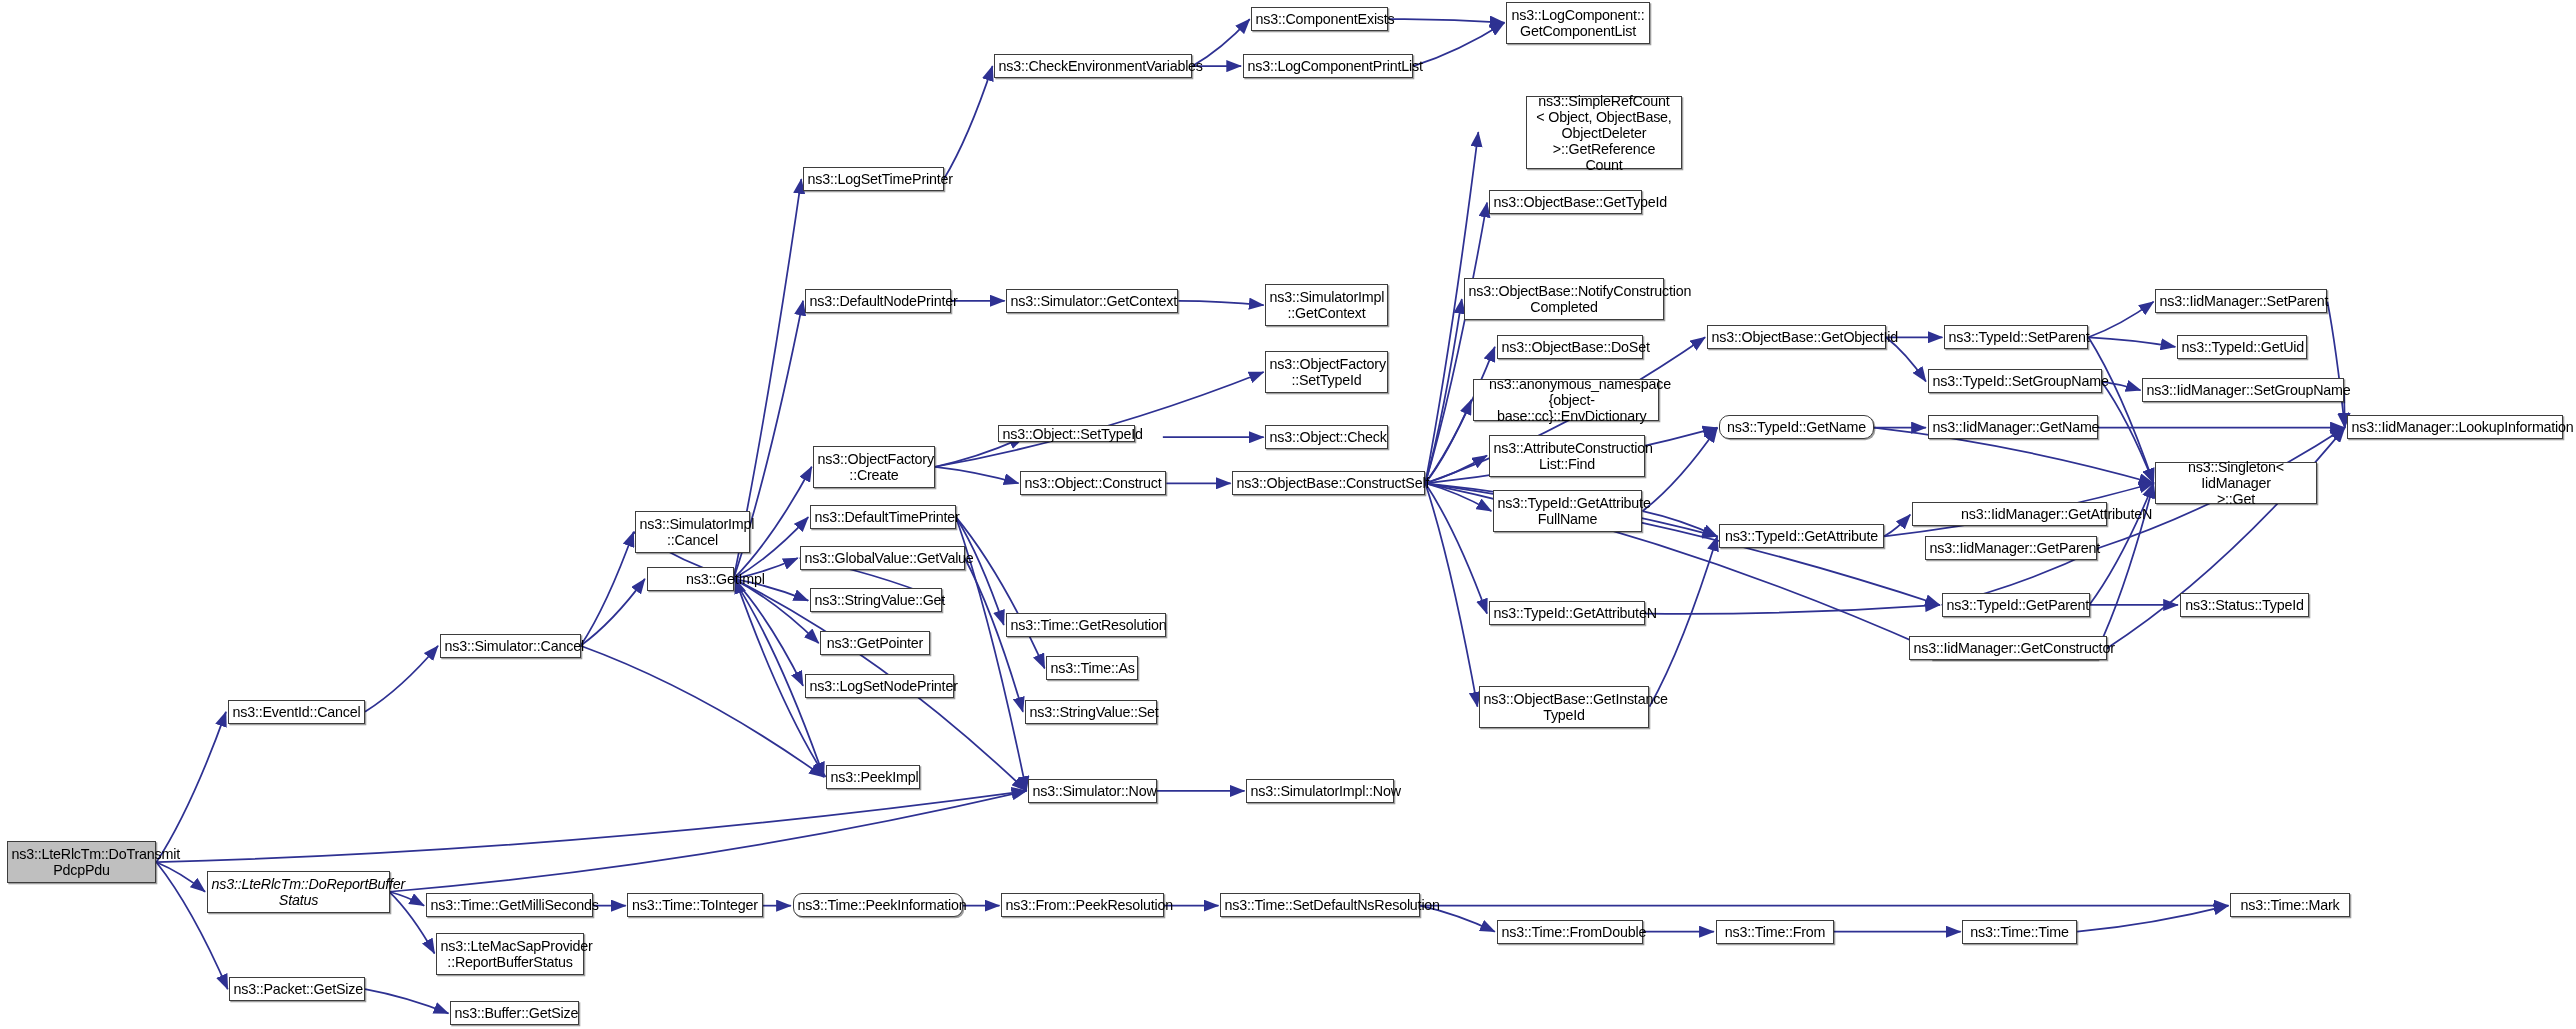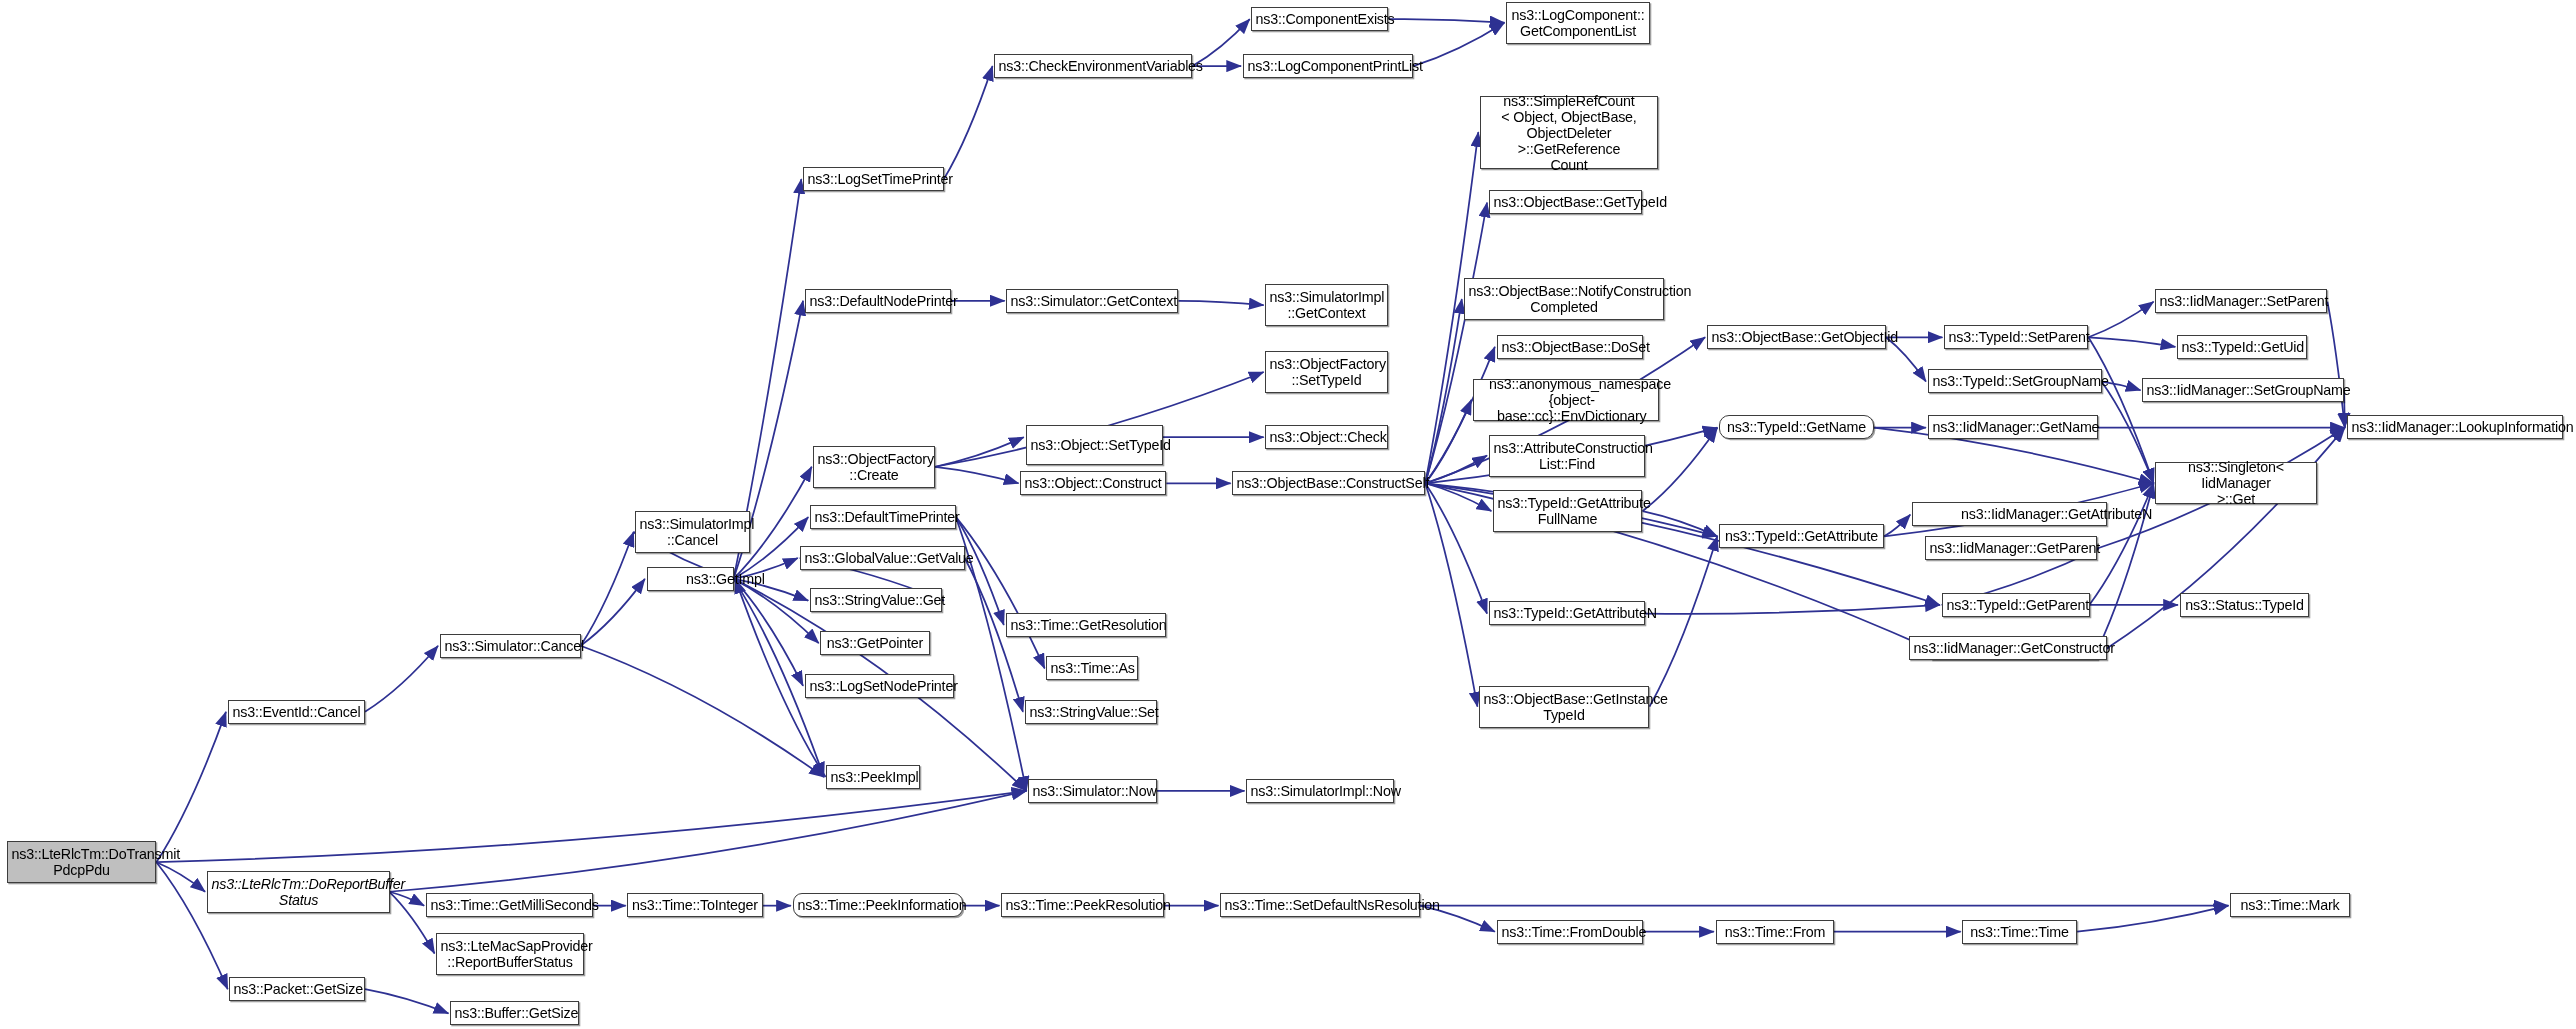--- a/index.html
+++ b/index.html
@@ -171,25 +171,25 @@
       <div class="node" style="left: 994px; top: 54px; width: 198px; height: 24px;"><span class="nlabel">ns3::CheckEnvironmentVariables</span></div>
       <div class="node" style="left: 1251px; top: 7px; width: 137px; height: 24px;"><span class="nlabel">ns3::ComponentExists</span></div>
       <div class="node" style="left: 1243px; top: 54px; width: 170px; height: 24px;"><span class="nlabel">ns3::LogComponentPrintList</span></div>
       <div class="node" style="left: 1506px; top: 1.7px; width: 144px; height: 42px;"><span class="nlabel">ns3::LogComponent::
 GetComponentList</span></div>
       <div class="node" style="left: 1006px; top: 289px; width: 172px; height: 24px;"><span class="nlabel">ns3::Simulator::GetContext</span></div>
       <div class="node" style="left: 1265px; top: 284px; width: 123px; height: 42px;"><span class="nlabel">ns3::SimulatorImpl
 ::GetContext</span></div>
       <div class="node" style="left: 1265px; top: 351px; width: 123px; height: 42px;"><span class="nlabel">ns3::ObjectFactory
 ::SetTypeId</span></div>
-      <div class="node" style="left: 1026px; top: 425px; width: 137px; height: 40px;"><span class="nlabel">ns3::Object::SetTypeId</span></div>
+      <div class="node" style="left: 998px; top: 425px; width: 137px; height: 17px;"><span class="nlabel">ns3::Object::SetTypeId</span></div>
       <div class="node" style="left: 1265px; top: 425px; width: 123px; height: 24px;"><span class="nlabel">ns3::Object::Check</span></div>
       <div class="node" style="left: 1020px; top: 471px; width: 146px; height: 24px;"><span class="nlabel">ns3::Object::Construct</span></div>
       <div class="node" style="left: 1232px; top: 471px; width: 193px; height: 24px;"><span class="nlabel">ns3::ObjectBase::ConstructSelf</span></div>
-      <div class="node" style="left: 1480px; top: 96px; width: 178px; height: 73px;"><span class="nlabel">ns3::SimpleRefCount
+      <div class="node" style="left: 1526px; top: 96px; width: 156px; height: 73px;"><span class="nlabel">ns3::SimpleRefCount
 &lt; Object, ObjectBase,
 ObjectDeleter &gt;::GetReference
 Count</span></div>
       <div class="node" style="left: 1489px; top: 190px; width: 153px; height: 24px;"><span class="nlabel">ns3::ObjectBase::GetTypeId</span></div>
       <div class="node" style="left: 1464px; top: 278px; width: 200px; height: 42px;"><span class="nlabel">ns3::ObjectBase::NotifyConstruction
 Completed</span></div>
       <div class="node" style="left: 1497px; top: 335px; width: 146px; height: 24px;"><span class="nlabel">ns3::ObjectBase::DoSet</span></div>
       <div class="node" style="left: 1473px; top: 379px; width: 186px; height: 42px; padding-left: 15px;"><span class="nlabel">ns3::anonymous_namespace
 {object-base::cc}::EnvDictionary</span></div>
       <div class="node" style="left: 1489px; top: 435px; width: 156px; height: 42px;"><span class="nlabel">ns3::AttributeConstruction
@@ -212,21 +212,21 @@
       <div class="node" style="left: 1909px; top: 636px; width: 198px; height: 24px;"><span class="nlabel">ns3::IidManager::GetConstructor</span></div>
       <div class="node" style="left: 2155px; top: 289px; width: 172px; height: 24px;"><span class="nlabel">ns3::IidManager::SetParent</span></div>
       <div class="node" style="left: 2177px; top: 335px; width: 130px; height: 24px;"><span class="nlabel">ns3::TypeId::GetUid</span></div>
       <div class="node" style="left: 2142px; top: 378px; width: 202px; height: 24px;"><span class="nlabel">ns3::IidManager::SetGroupName</span></div>
       <div class="node" style="left: 2155px; top: 462px; width: 162px; height: 42px;"><span class="nlabel">ns3::Singleton&lt; IidManager
 &gt;::Get</span></div>
       <div class="node" style="left: 2180px; top: 593px; width: 129px; height: 24px;"><span class="nlabel">ns3::Status::TypeId</span></div>
       <div class="node" style="left: 2347px; top: 415px; width: 216px; height: 24px;"><span class="nlabel">ns3::IidManager::LookupInformation</span></div>
       <div class="node" style="left: 627px; top: 893px; width: 136px; height: 24px;"><span class="nlabel">ns3::Time::ToInteger</span></div>
       <div class="node" style="left: 793px; top: 893px; width: 170px; height: 24px; border-radius: 9px;"><span class="nlabel">ns3::Time::PeekInformation</span></div>
-      <div class="node" style="left: 1001px; top: 893px; width: 163px; height: 24px;"><span class="nlabel">ns3::Time::PeekResolution</span></div>
+      <div class="node" style="left: 1001px; top: 893px; width: 163px; height: 24px;"><span class="nlabel">ns3::From::PeekResolution</span></div>
       <div class="node" style="left: 1220px; top: 893px; width: 200px; height: 24px;"><span class="nlabel">ns3::Time::SetDefaultNsResolution</span></div>
       <div class="node" style="left: 1497px; top: 920px; width: 146px; height: 24px;"><span class="nlabel">ns3::Time::FromDouble</span></div>
       <div class="node" style="left: 1716px; top: 920px; width: 118px; height: 24px;"><span class="nlabel">ns3::Time::From</span></div>
       <div class="node" style="left: 1962px; top: 920px; width: 115px; height: 24px;"><span class="nlabel">ns3::Time::Time</span></div>
       <div class="node" style="left: 2230px; top: 893px; width: 120px; height: 24px;"><span class="nlabel">ns3::Time::Mark</span></div>
     </div>
 </div>
 
 
 </body></html>

